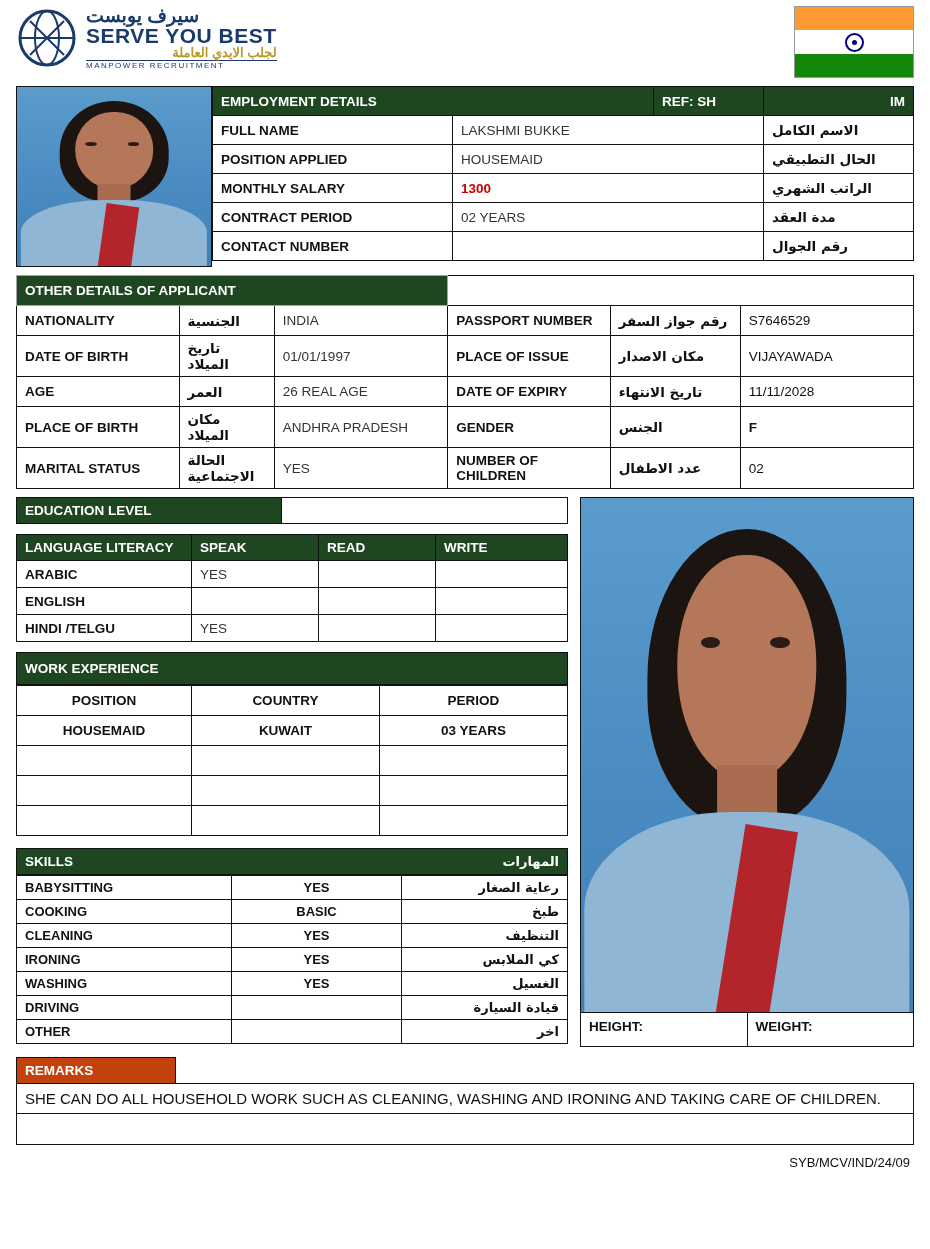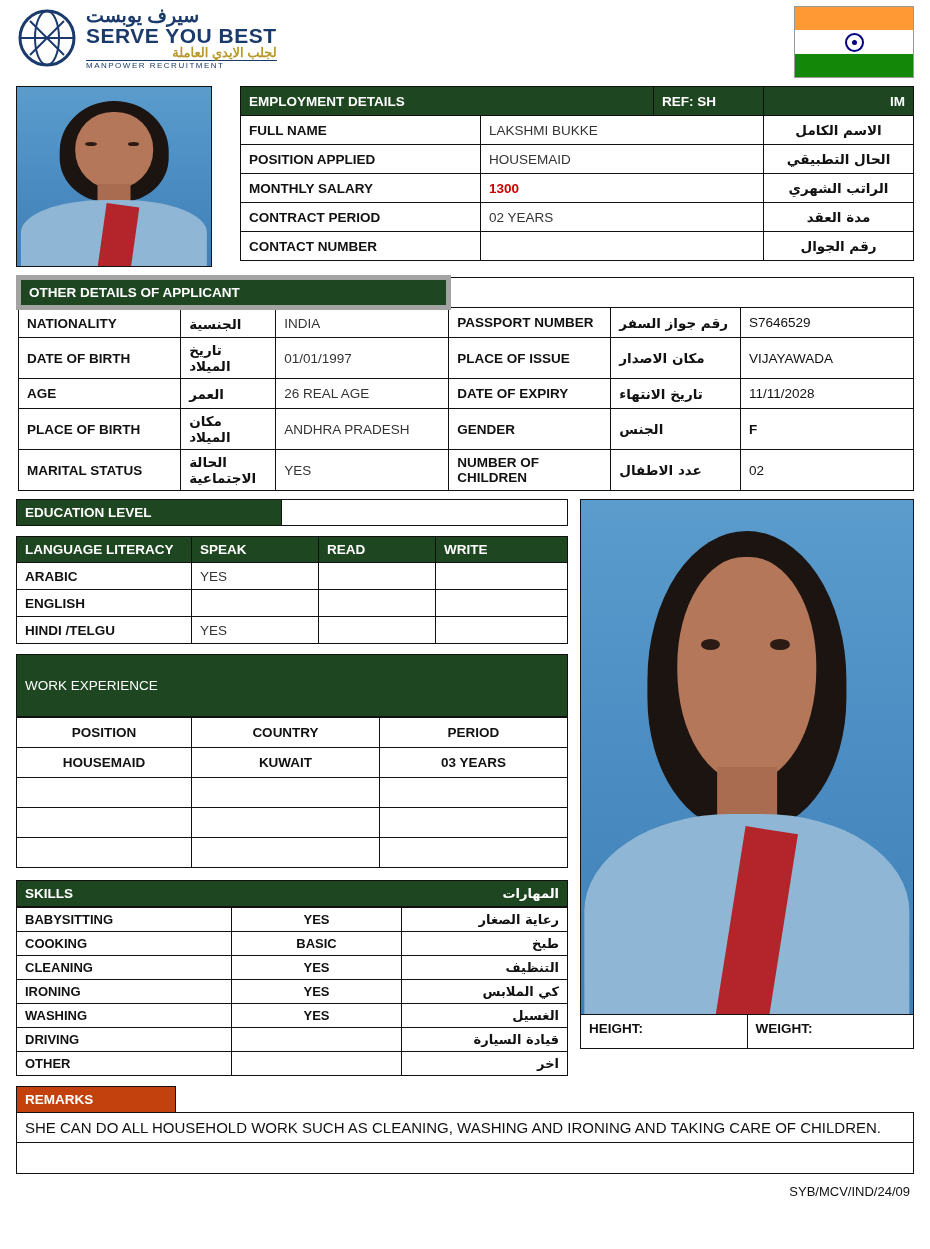--- a/index.html
+++ b/index.html
@@ -31,28 +31,28 @@
                   border:2px solid #000080; border-radius:50%; }
   .flag .chakra:after { content:""; position:absolute; left:50%; top:50%; width:5px; height:5px; margin:-2.5px 0 0 -2.5px; background:#000080; border-radius:50%;}
 
   
   .bar { background:#1e4620; color:#fff; font-weight:bold; font-size:13.5px; padding:5px 8px; }
   table { border-collapse: collapse; width:100%; }
   .val { color:#333; }
   .ar { direction: rtl; font-family: "DejaVu Sans", sans-serif; font-size: 13px; font-weight:bold;}
 
   
-  .top { display:flex; gap: 28px; align-items: flex-start; }
+  .top { display:flex; gap: 0; align-items: flex-start; }
   .photo-small { width:196px; height:181px; border:1px solid #111; flex:0 0 196px; overflow:hidden; position:relative; }
   .emp-table { flex:1; }
   .emp-head { background:#1e4620; color:#fff; }
   .emp-head td { border:1px solid #111; padding:5px 8px; font-weight:bold; font-size:13.5px; }
   .emp-table td { border:1px solid #111; padding:4px 8px; font-size:13.5px; height:29px;}
   .label-col { width: 240px; font-weight:600; }
-  .ar-col { width: 150px; text-align:center;margin-top:44px; }
+  .ar-col { width: 150px; text-align:left;margin-top:44px; }
   .salary { color:#cc0000; font-weight:bold; }
 
   
   .section { margin-top: 8px; }
   .other-table td { border:1px solid #111; padding:4px 8px; font-size:13.5px; height:30px; }
   .od-label { width: 150px; font-weight:600; }
   .od-ar { width: 88px; text-align:left; }
   .od-val { width: 160px; }
 
   
@@ -63,21 +63,21 @@
   .edu-row { display:flex; }
   .edu-bar { width:265px; background:#1e4620; color:#fff; font-weight:bold; font-size:13.5px; padding:5px 8px; border:1px solid #111; border-right:none;}
   .edu-val { flex:1; border:1px solid #111; padding:5px 8px; font-size:13.5px;}
 
   .lang-table { margin-top: 10px; }
   .lang-table th { background:#1e4620; color:#fff; text-align:left; font-size:13.5px; padding:5px 8px; border:1px solid #111;}
   .lang-table td { border:1px solid #111; padding:4px 8px; font-size:13.5px; height:27px; font-weight:bold;}
   .lang-table td.v { font-weight:normal; color:#333; }
 
   .we-bar-wrap { margin-top: 10px; position:relative; }
-  .we-bar { background:#1e4620; color:#fff; font-weight:normal; font-size:13.5px; padding:23px 8px; border:1px solid #111; width:100%;}
+  .we-bar { background:#1e4620; color:#fff; font-weight:bold; font-size:13.5px; padding:8px 8px; border:1px solid #111; width:100%;}
   .we-table td, .we-table th { border:1px solid #111; font-size:13.5px; text-align:center; padding:4px 6px; height:30px; }
   .we-table th { font-weight:bold; }
   .we-table td { font-weight:bold; }
 
   .skills-wrap { margin-top: 12px; }
   .skills-bar { display:flex; justify-content:space-between; align-items:center; background:#1e4620; color:#fff; font-weight:bold; font-size:13.5px; padding:5px 8px; border:1px solid #111;}
   .skills-table td { border:1px solid #111; font-size:13px; padding:3px 8px; height:24px; }
   .sk-name { font-weight:bold; width: 215px;}
   .sk-val { text-align:center; width: 170px; font-weight:bold;}
   .sk-ar { text-align:right; font-family:"DejaVu Sans", sans-serif; font-weight:bold; direction:rtl;}
@@ -179,21 +179,21 @@
         <td class="ar ar-col">رقم الجوال</td>
       </tr>
     </tbody>
       </table>
   </div>
 
   <div class="section">
     <table class="other-table">
       <tbody>
           <tr>
-        <td colspan="3" class="bar" style="border:5px solid #a3a3a3">OTHER DETAILS OF APPLICANT</td>
+        <td colspan="3" class="bar" style="border:1px solid #a3a3a3">OTHER DETAILS OF APPLICANT</td>
         <td colspan="3" style="border:1px solid #111"></td>
       </tr>
       <tr>
         <td class="od-label">NATIONALITY</td>
         <td class="ar od-ar">الجنسية</td>
         <td class="od-val val">INDIA</td>
         <td class="od-label">PASSPORT NUMBER</td>
         <td class="ar od-ar" style="width:120px">رقم جواز السفر</td>
         <td class="od-val">S7646529</td>
       </tr>

